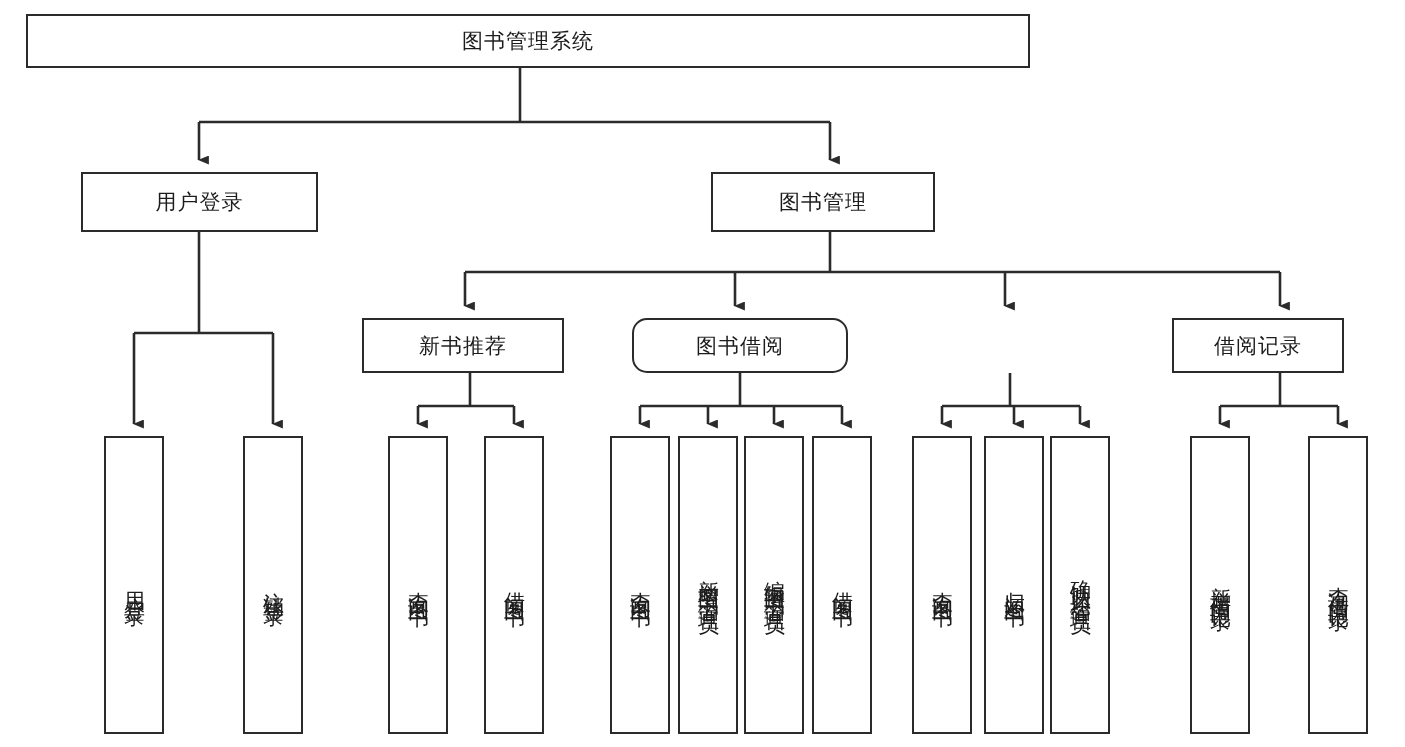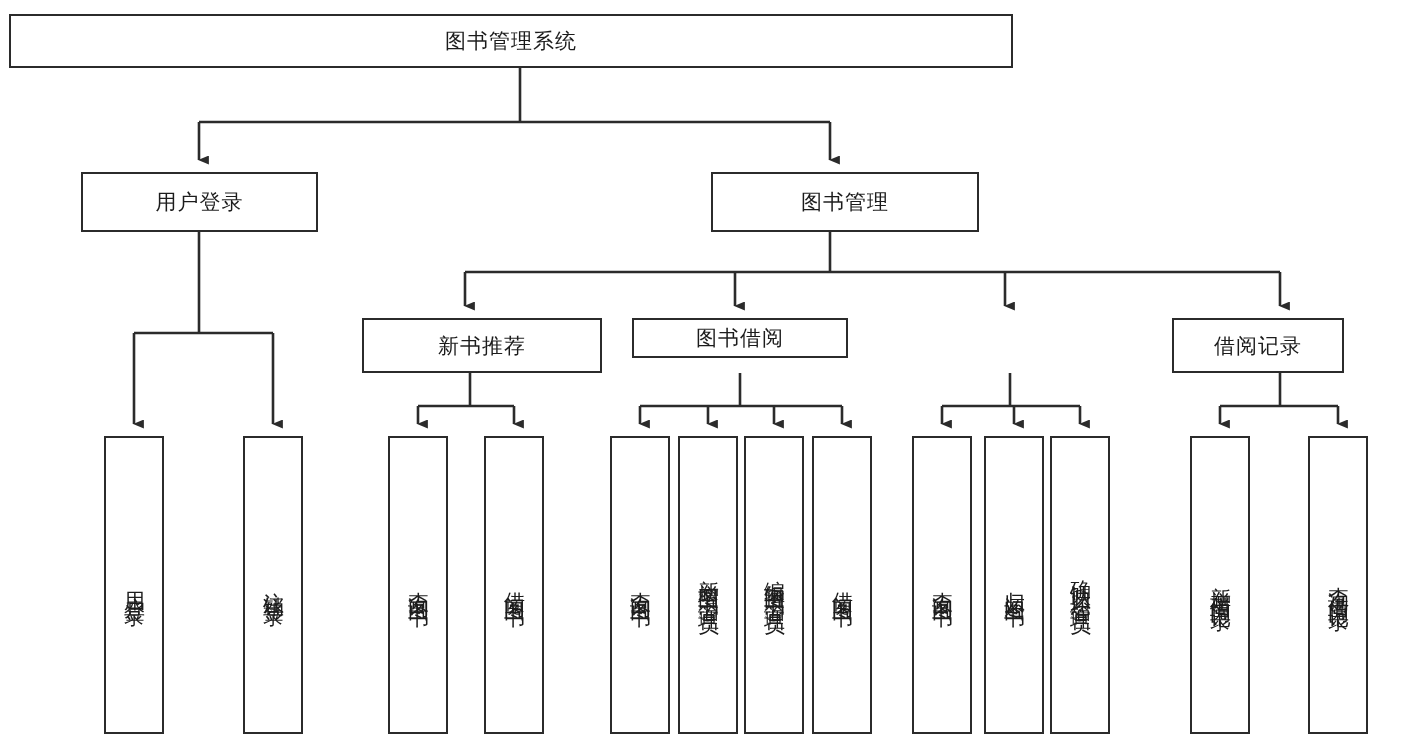--- a/index.html
+++ b/index.html
@@ -108,35 +108,35 @@
       <path d="M 1014 406 L 1014 424" marker-end="url(#arrow)"></path>
       <path d="M 1080 406 L 1080 424" marker-end="url(#arrow)"></path>
 
       <path d="M 1280 373 L 1280 406"></path>
       <path d="M 1220 406 L 1338 406"></path>
       <path d="M 1220 406 L 1220 424" marker-end="url(#arrow)"></path>
       <path d="M 1338 406 L 1338 424" marker-end="url(#arrow)"></path>
     </g>
   </svg>
 
-  <div class="node h" style="left:9px; top:14px; width:1004px; height:54px;">
+  <div class="node h" style="left:26px; top:14px; width:1004px; height:54px;">
     <span class="htext">图书管理系统</span>
   </div>
 
   <div class="node h" style="left:81px; top:172px; width:237px; height:60px;">
     <span class="htext">用户登录</span>
   </div>
-  <div class="node h" style="left:711px; top:172px; width:268px; height:60px;">
+  <div class="node h" style="left:711px; top:172px; width:224px; height:60px;">
     <span class="htext">图书管理</span>
   </div>
 
-  <div class="node h" style="left:362px; top:318px; width:240px; height:55px;">
+  <div class="node h" style="left:362px; top:318px; width:202px; height:55px;">
     <span class="htext">新书推荐</span>
   </div>
-  <div class="node h" style="left:632px; top:318px; width:216px; height:40px;">
+  <div class="node h" style="left:632px; top:318px; width:216px; height:55px;border-radius:15px;">
     <span class="htext">图书借阅</span>
   </div>
   <div class="node h" style="left:1172px; top:318px; width:172px; height:55px;">
     <span class="htext">借阅记录</span>
   </div>
 
   <div class="node v" style="left:104px; top:436px; width:60px; height:298px;">
     <span class="vtext">用户登录</span>
   </div>
   <div class="node v" style="left:243px; top:436px; width:60px; height:298px;">

